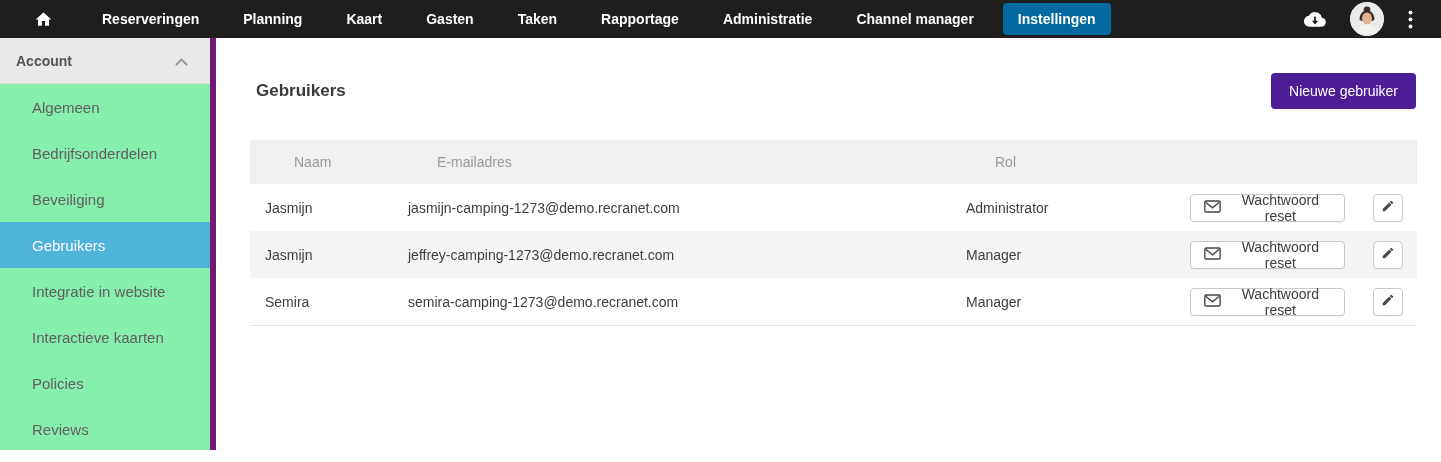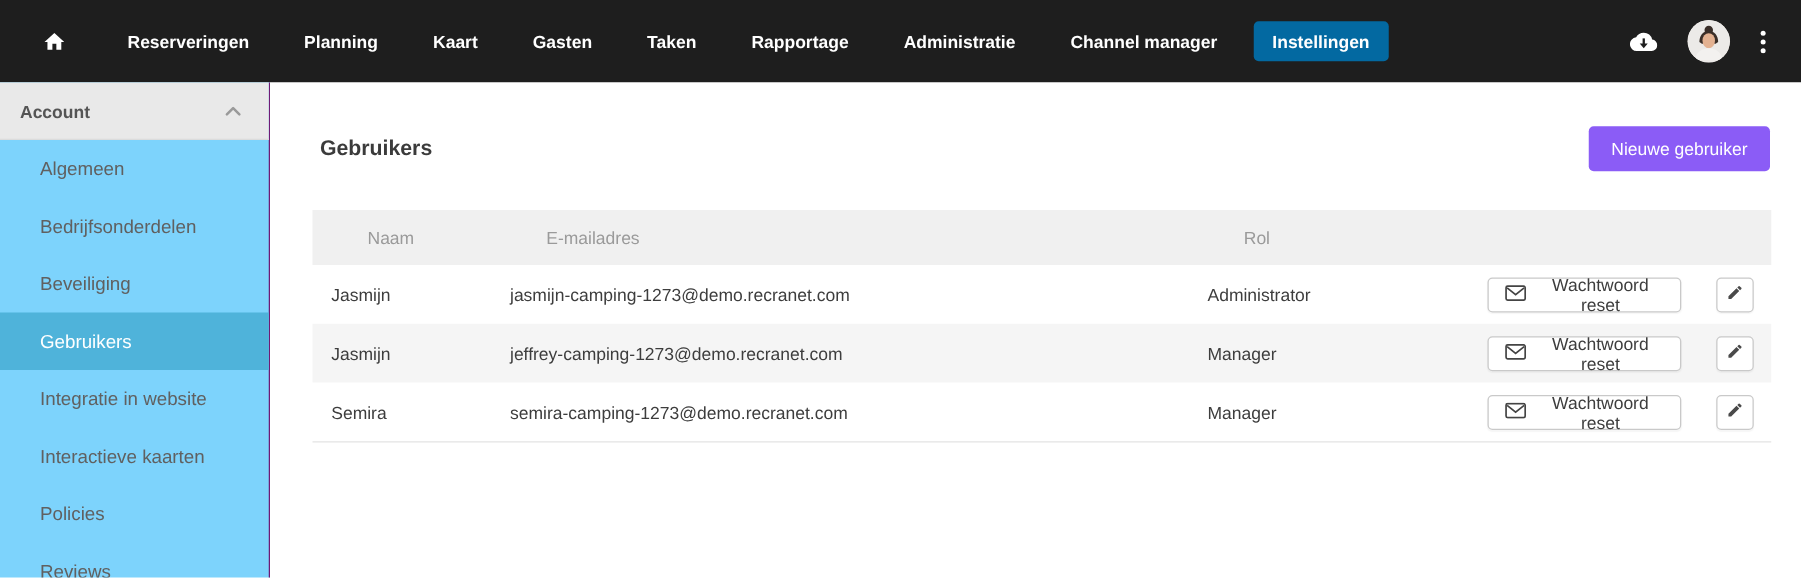--- a/index.html
+++ b/index.html
@@ -5,21 +5,21 @@
   * { box-sizing: border-box; margin: 0; padding: 0; }
   html, body { width: 1441px; height: 462px; overflow: hidden; }
   body {
     font-family: "Liberation Sans", sans-serif;
     background: #ffffff;
     color: #3f3f3f;
   }
 
   
   .topnav {
-    height: 66px;
+    height: 38px;
     background: #1e1e1e;
     display: flex;
     align-items: center;
     padding: 0 28px 0 30px;
   }
   .topnav .home-btn {
     display: flex; align-items: center; justify-content: center;
     width: 26px; height: 26px; margin-right: 24px; cursor: pointer;
   }
   .nav-items { display: flex; align-items: center; height: 100%; }
@@ -47,22 +47,22 @@
     background: #e9e4e0;
     display: block;
   }
 
   
   .page { display: flex; height: 412px; }
 
   
   .sidebar {
     width: 216px;
-    background: #7dd3fc;
-    border-right: 1px solid #701a75;
+    background: #86efac;
+    border-right: 6px solid #701a75;
     flex-shrink: 0;
   }
   .sidebar-header {
     height: 46px;
     background: #e9e9e9;
     border-bottom: 1px solid #dcdcdc;
     display: flex;
     align-items: center;
     justify-content: space-between;
     padding: 0 22px 0 16px;
@@ -96,21 +96,21 @@
     margin: 34px 25px 0 34px;
     height: 37px;
   }
   .page-title {
     font-size: 17px;
     font-weight: 700;
     color: #3b3b3b;
     padding-left: 6px;
   }
   .btn-primary {
-    background: #8b5cf6;
+    background: #4c1d95;
     color: #ffffff;
     font-size: 14px;
     font-family: "Liberation Sans", sans-serif;
     border: none;
     border-radius: 4px;
     padding: 10px 18px;
     cursor: pointer;
   }
 
   

